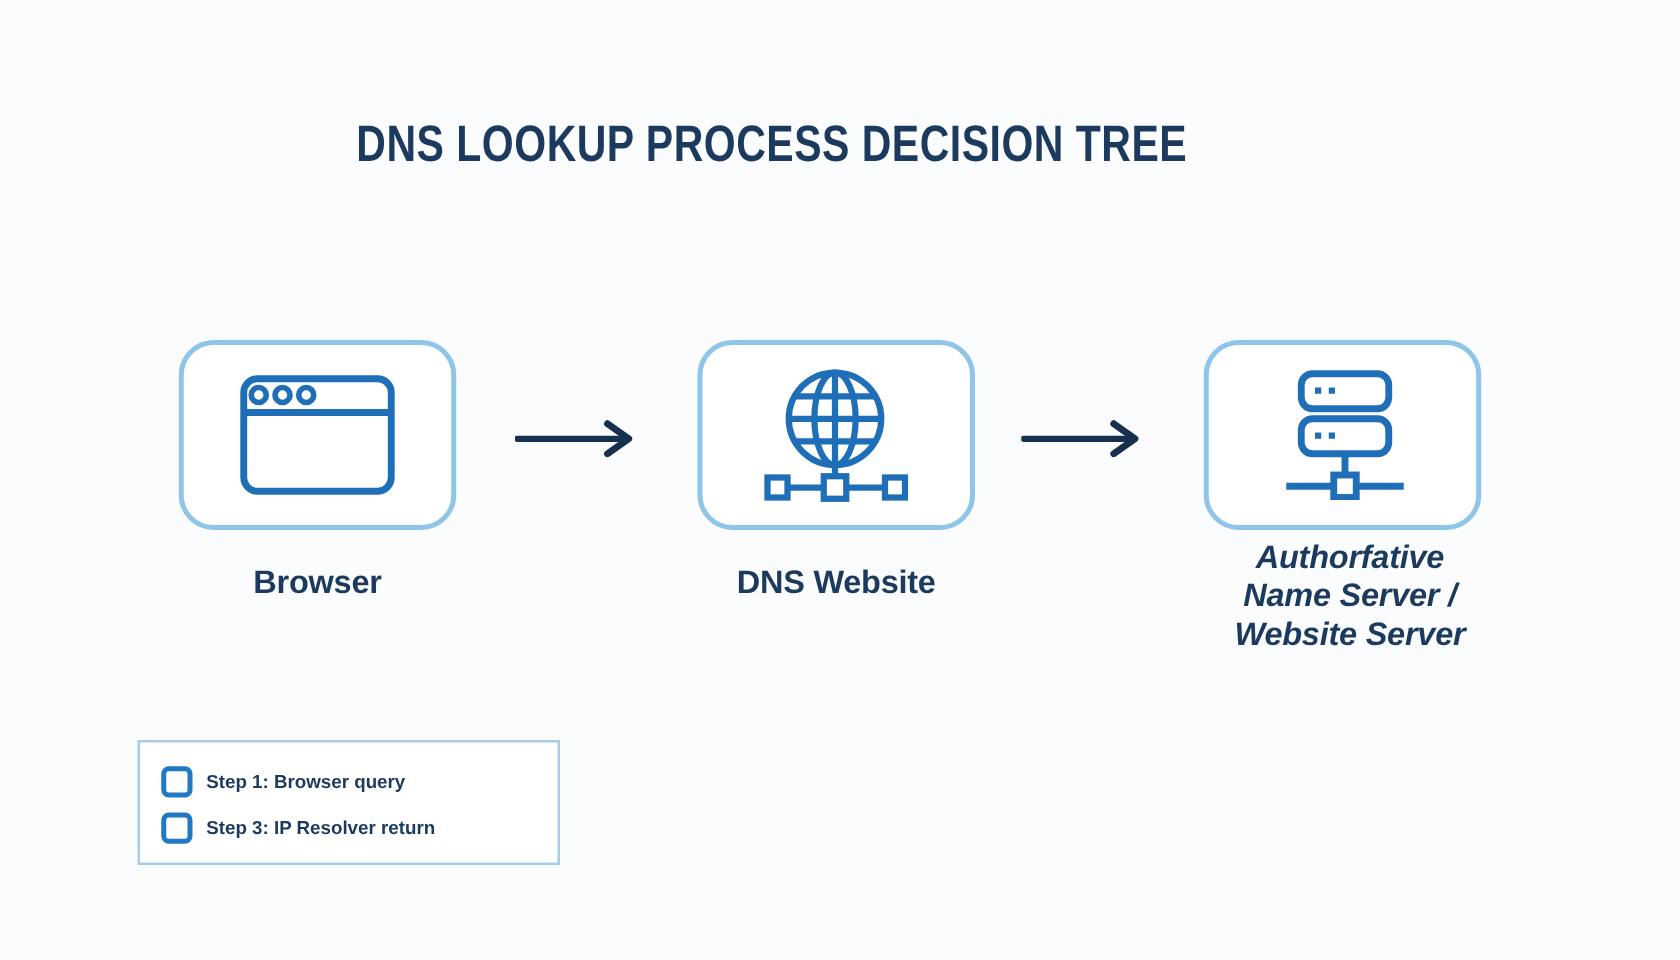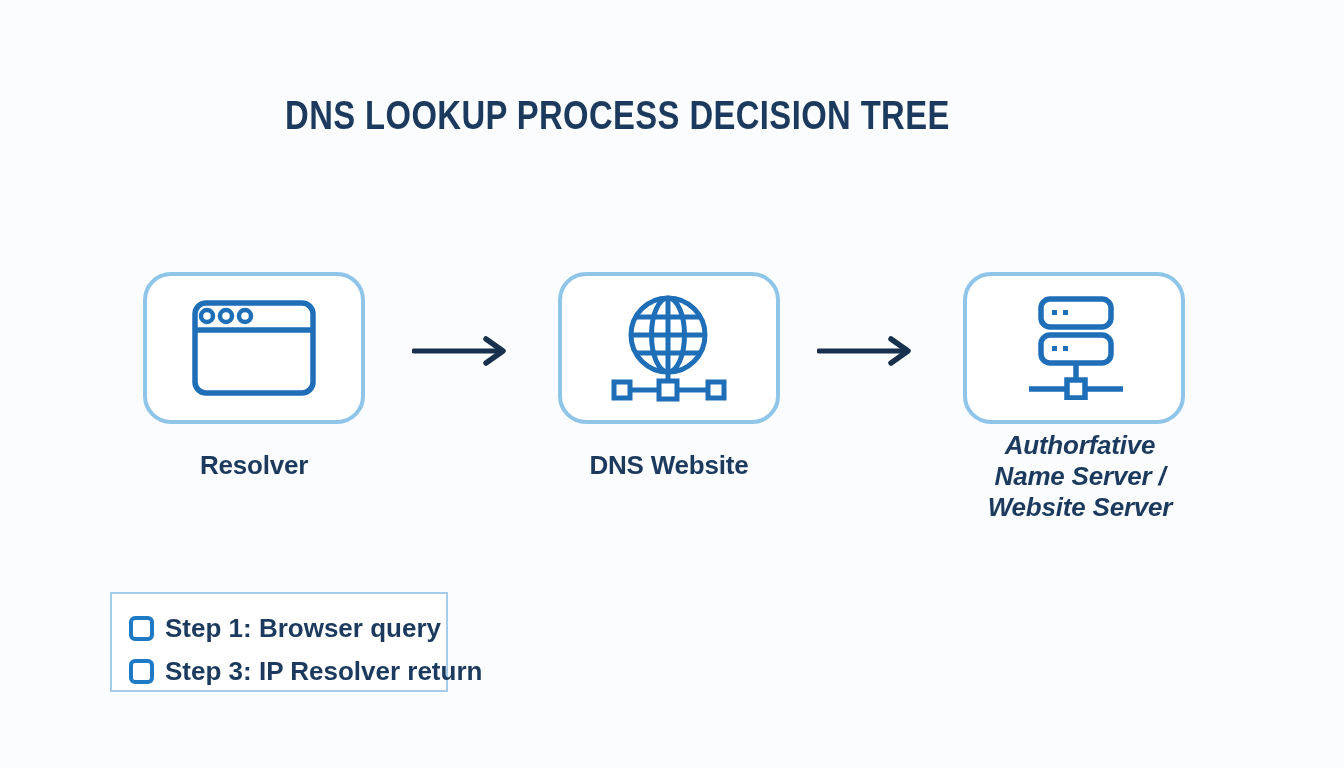--- a/index.html
+++ b/index.html
@@ -35,42 +35,42 @@
   .arrow{position:absolute;top:336px;color:var(--arrow);}
   .arrow *{stroke:currentColor;fill:none;}
   .arrow-1{left:412px;} .arrow-2{left:817px;}
 
   .legend{position:absolute;left:110px;top:592px;width:338px;height:100px;
     background:var(--card-bg);border:2px solid var(--legend-border);
     padding:19px 0 0 17px;display:flex;flex-direction:column;gap:12px;}
   .legend-row{display:flex;align-items:center;}
   .checkbox{width:25px;height:25px;border:4px solid var(--checkbox-blue);
     border-radius:6px;flex:0 0 auto;}
-  .legend-label{margin-left:11px;font-size:26px;font-weight:bold;color:var(--navy);
+  .legend-label{margin-left:11px;font-size:15px;font-weight:bold;color:var(--navy);
     white-space:nowrap;}
 </style>
 </head>
 <body>
 
 <div class="canvas">
 
   <h1 class="title">
     <span class="title-inner">DNS LOOKUP PROCESS DECISION TREE</span>
   </h1>
 
   <div class="card card-1">
     <svg class="icon" width="124" height="96" viewBox="0 0 124 96">
       <rect x="3" y="3" width="118" height="90" rx="11" stroke-width="5.5"></rect>
       <line x1="3" y1="30" x2="121" y2="30" stroke-width="5.5"></line>
       <circle cx="15" cy="16" r="6" stroke-width="4.5"></circle>
       <circle cx="34" cy="16" r="6" stroke-width="4.5"></circle>
       <circle cx="53" cy="16" r="6" stroke-width="4.5"></circle>
     </svg>
   </div>
-  <div class="node-label label-1">Resolver</div>
+  <div class="node-label label-1">Browser</div>
 
   <svg class="arrow arrow-1" width="100" height="30" viewBox="0 0 100 30">
     <line x1="2" y1="15" x2="88" y2="15" stroke-width="5" stroke-linecap="round"></line>
     <polyline points="74,3 91,15 74,27" stroke-width="5.5" stroke-linecap="round" stroke-linejoin="round"></polyline>
   </svg>
 
   <div class="card card-2">
     <svg class="icon" width="116" height="112" viewBox="0 0 116 112">
       <line x1="3" y1="98" x2="113" y2="98" stroke-width="5"></line>
       <circle cx="57" cy="43" r="37" stroke-width="5"></circle>

